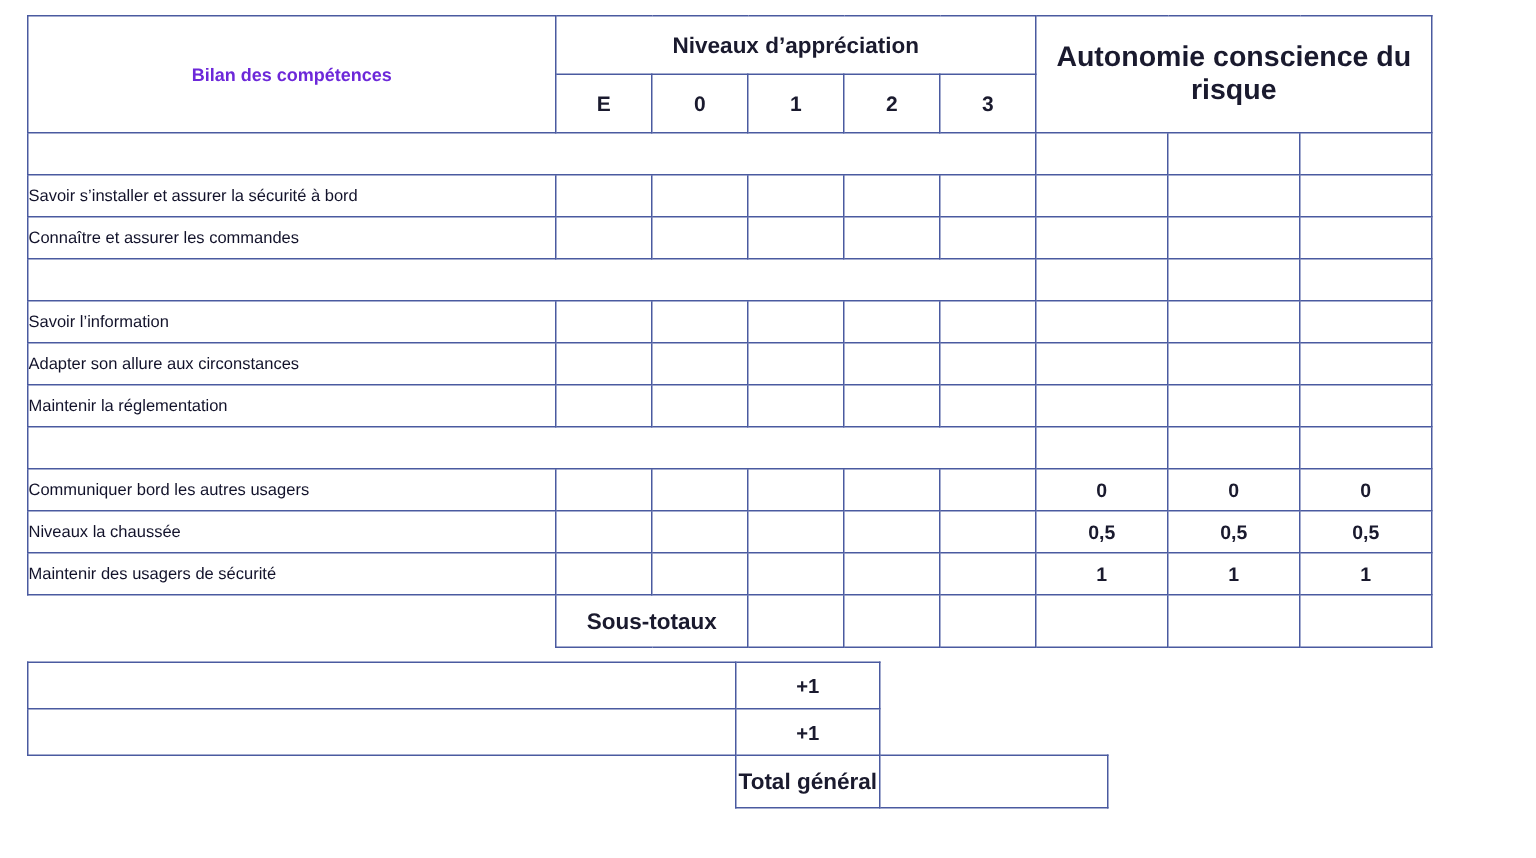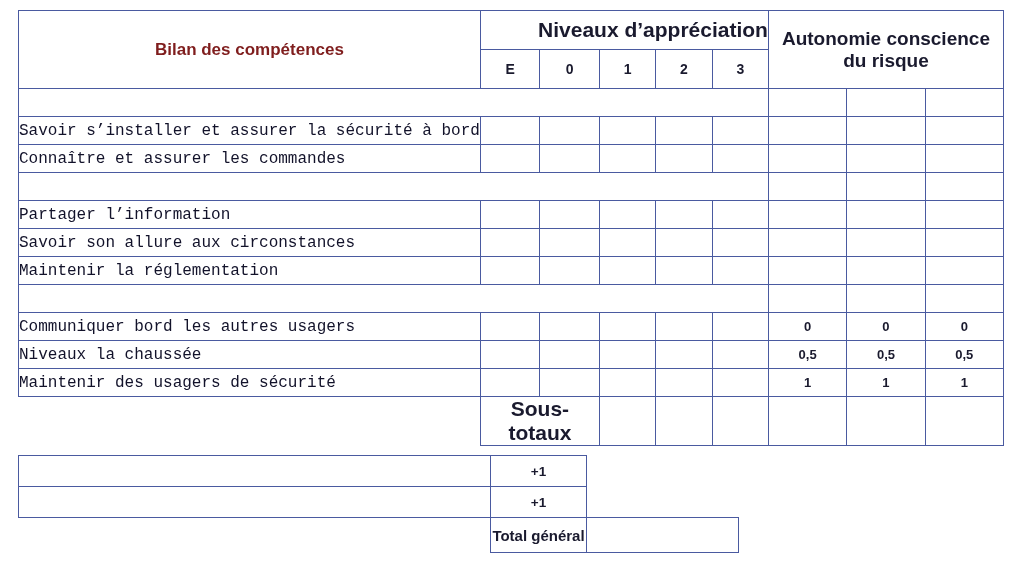--- a/index.html
+++ b/index.html
@@ -33,28 +33,28 @@
     background: #ffffff;
   }
 
   
   .c-title   { width: 352px; }
   .c-lvl     { width: 64px; }
   .c-auto    { width: 88px; }
 
   .hdr-title {
     text-align: center;
-    font-size: 17px;
+    font-size: 12px;
     font-weight: bold;
     height: 76px;
-    color: #7f1d1d;
+    color: #6d28d9;
   }
   .hdr-niveaux {
-    text-align: right;
-    font-size: 21px;
+    text-align: center;
+    font-size: 15px;
     font-weight: bold;
     height: 38px;
   }
   .hdr-auto {
     text-align: center;
     font-size: 19px;
     font-weight: bold;
     height: 76px;
     padding: 0 6px;
   }
@@ -69,47 +69,46 @@
     background: #7b84c0;
     color: #ffffff;
     text-align: center;
     font-size: 15.5px;
     font-weight: bold;
     height: 27px;
     border: 1px solid #4a5aa0;
   }
 
   .comp-label {
-    font-size: 16px;
+    font-size: 11px;
     color: #12122a;
     padding: 0 0 0 8px;
     height: 27px;
     white-space: nowrap;
     overflow: hidden;
-    font-family: Liberation Mono, monospace;
   }
 
   
   .sw-gray   { background: #c9c9c9; }
   .sw-red    { background: #e06a60; }
   .sw-orange { background: #eeb077; }
   .sw-yellow { background: #f2f2ae; }
   .sw-green  { background: #a8d77e; }
   .sw-white  { background: #ffffff; }
 
   .score-cell {
     text-align: center;
     font-size: 13px;
     font-weight: bold;
     height: 27px;
   }
 
   .subtotal-label {
     text-align: center;
-    font-size: 21px;
+    font-size: 15px;
     font-weight: bold;
     height: 34px;
   }
 
   
   .bottom {
     margin-top: 9px;
   }
   .bonus-row td {
     height: 30px;
@@ -196,32 +195,32 @@
         <td class="score-cell"></td>
       </tr>
 
       <tr class="section-row">
         <td colspan="6">Appréhender la route</td>
         <td class="sw-white"></td>
         <td class="sw-white"></td>
         <td class="sw-white"></td>
       </tr>
       <tr>
-        <td class="comp-label">Partager l’information</td>
-        <td class="sw-red"></td>
-        <td class="sw-orange"></td>
-        <td class="sw-orange"></td>
-        <td class="sw-yellow"></td>
-        <td class="sw-green"></td>
-        <td class="score-cell"></td>
-        <td class="score-cell"></td>
-        <td class="score-cell"></td>
-      </tr>
-      <tr>
-        <td class="comp-label">Savoir son allure aux circonstances</td>
+        <td class="comp-label">Savoir l’information</td>
+        <td class="sw-red"></td>
+        <td class="sw-orange"></td>
+        <td class="sw-orange"></td>
+        <td class="sw-yellow"></td>
+        <td class="sw-green"></td>
+        <td class="score-cell"></td>
+        <td class="score-cell"></td>
+        <td class="score-cell"></td>
+      </tr>
+      <tr>
+        <td class="comp-label">Adapter son allure aux circonstances</td>
         <td class="sw-red"></td>
         <td class="sw-orange"></td>
         <td class="sw-orange"></td>
         <td class="sw-yellow"></td>
         <td class="sw-green"></td>
         <td class="score-cell"></td>
         <td class="score-cell"></td>
         <td class="score-cell"></td>
       </tr>
       <tr>

